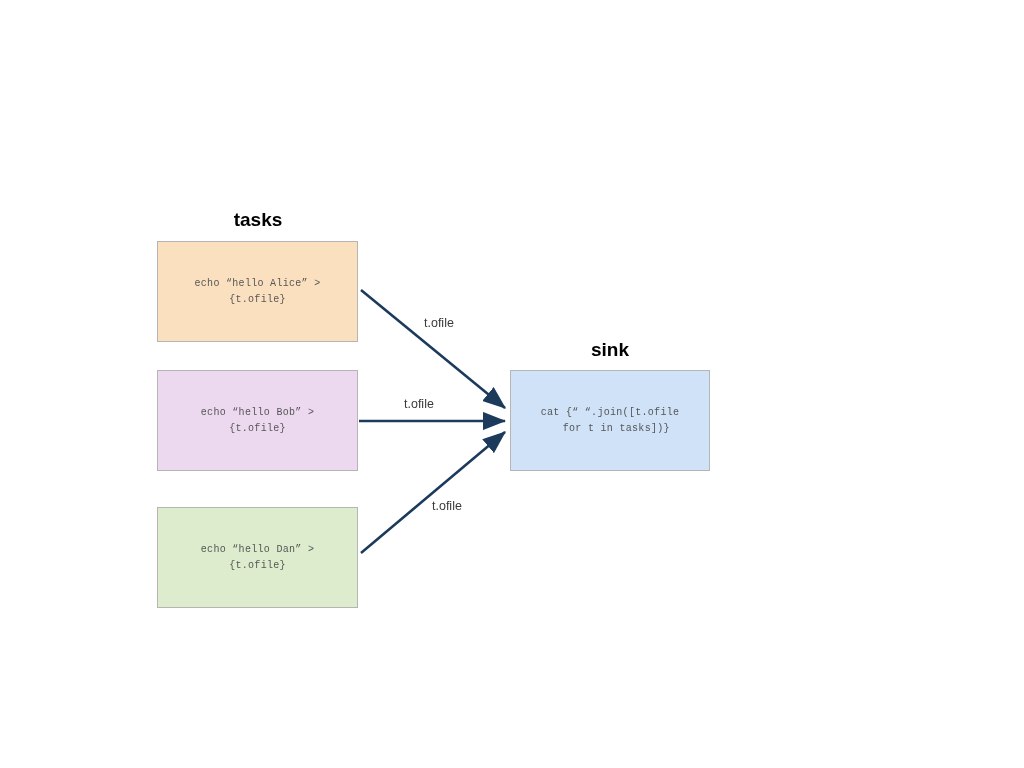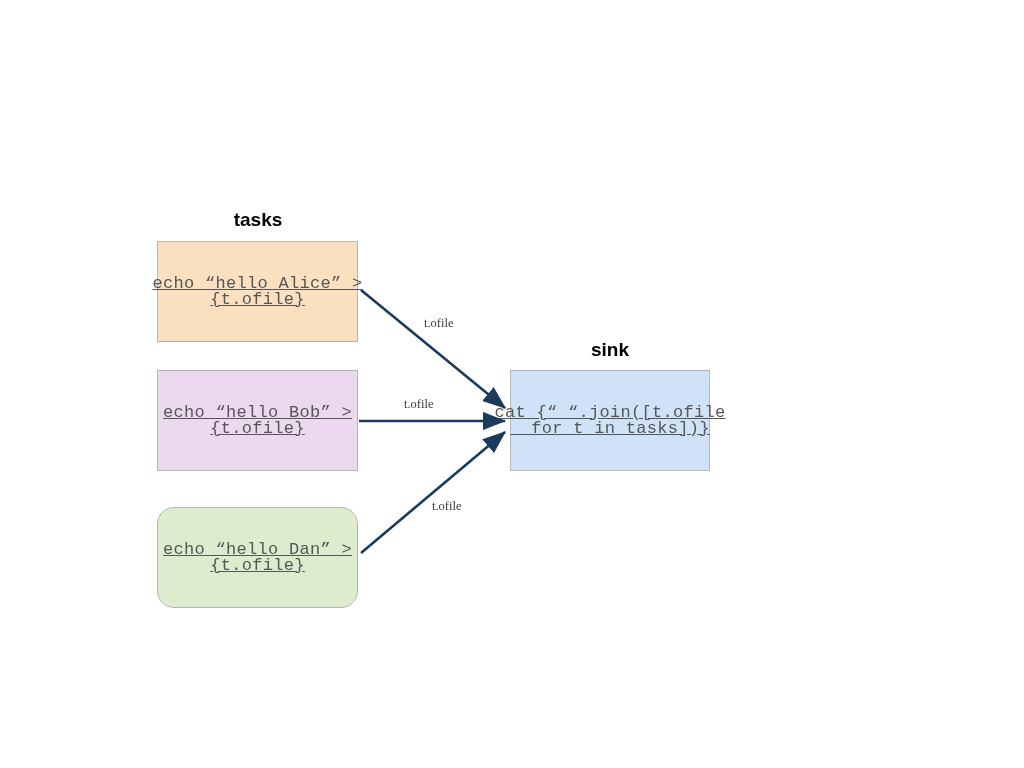--- a/index.html
+++ b/index.html
@@ -27,39 +27,38 @@
   .node {
     position: absolute;
     box-sizing: border-box;
     border: 1.5px solid #b5b5b5;
     display: flex;
     align-items: center;
     justify-content: center;
   }
   .node-code {
     font-family: "Liberation Mono", monospace;
-    font-size: 17px;
+    font-size: 10px;
     line-height: 16px;
     color: #565656;
     text-align: center;
     white-space: pre;
     letter-spacing: 0.3px;
-    text-decoration: underline;
   }
   #edges {
     position: absolute;
     left: 0;
     top: 0;
     width: 1024px;
     height: 768px;
     pointer-events: none;
   }
   .edge-label {
     position: absolute;
-    font-family: Liberation Serif, serif;
+    font-family: Liberation Sans, sans-serif;
     font-size: 12.5px;
     color: #3a3a3a;
     white-space: nowrap;
   }
 </style>
 </head>
 <body>
 
 <div id="canvas">
 
@@ -70,21 +69,21 @@
   <div class="node" style="left:157px; top:241px; width:201px; height:101px; background:#fbe0c0;">
     <div class="node-code">echo “hello Alice” &gt;
 {t.ofile}</div>
   </div>
 
   <div class="node" style="left:157px; top:370px; width:201px; height:101px; background:#ecd9f0;justify-content:center;">
     <div class="node-code">echo “hello Bob” &gt;
 {t.ofile}</div>
   </div>
 
-  <div class="node" style="left:157px; top:507px; width:201px; height:101px; background:#ddeccd;border-radius:17px;">
+  <div class="node" style="left:157px; top:507px; width:201px; height:101px; background:#ddeccd;">
     <div class="node-code">echo “hello Dan” &gt;
 {t.ofile}</div>
   </div>
 
   <div class="node" style="left:510px; top:370px; width:200px; height:101px; background:#cfe2f7;align-items:center;">
     <div class="node-code">cat {“ “.join([t.ofile
   for t in tasks])}</div>
   </div>
 
   <svg id="edges" viewBox="0 0 1024 768">

